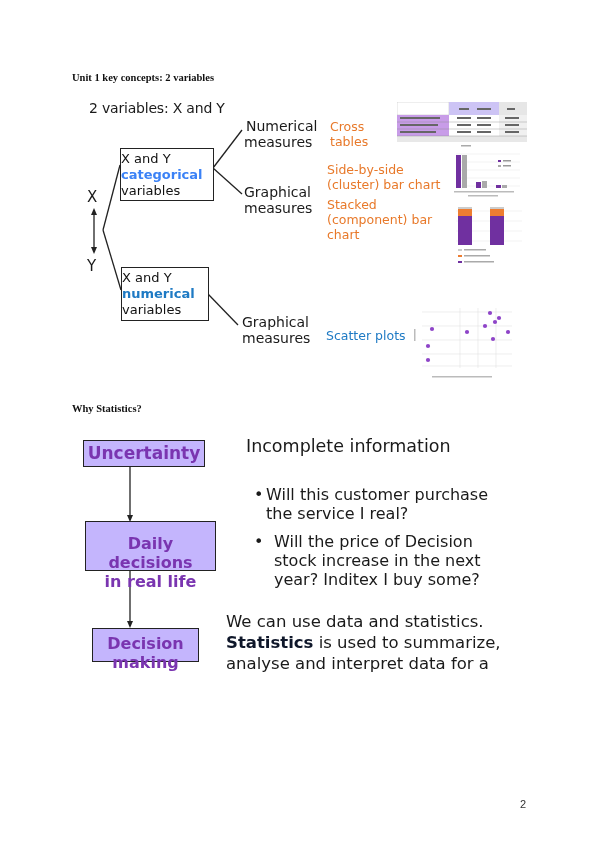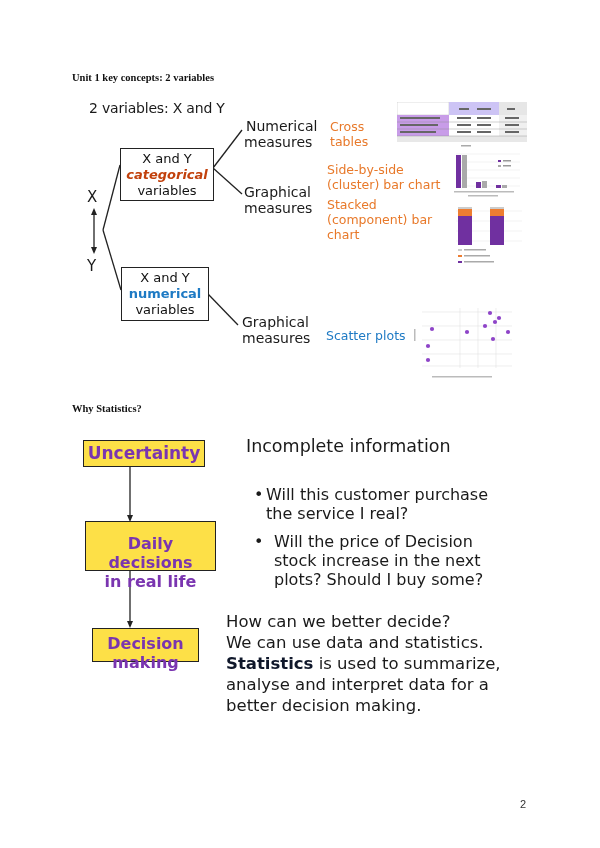--- a/index.html
+++ b/index.html
@@ -1,29 +1,29 @@
 <!DOCTYPE html>
 <html><head>
   <meta charset="utf-8">
   <style>
     html, body { margin:0; padding:0; background:#ffffff; }
     body { width:600px; height:848px; position:relative; overflow:hidden; font-family:"DejaVu Sans", sans-serif; color:#111; }
     .abs { position:absolute; }
     .h-sec { font-family:Liberation Serif, serif; font-weight:bold; font-size:10.5px; color:#111; }
     .slide-txt { font-family:"DejaVu Sans", sans-serif; font-size:13.5px; color:#1a1a1a; letter-spacing:-0.2px; }
-    .box { position:absolute; border:1.5px solid #222; background:#fff; text-align:center; font-size:13px; line-height:16px; box-sizing:border-box; }
-    .orange { color:#c2410c;font-style:italic; }
+    .box { position:absolute; border:1.5px solid #222; background:#fff; text-align:left; font-size:13px; line-height:16px; box-sizing:border-box; }
+    .orange { color:#3b82f6; }
     .blue { color:#1e7ac4; }
     .purple { color:#0f172a; }
     .bold { font-weight:bold; }
     .meas { font-size:14px; line-height:16px; color:#1a1a1a; }
     .label-o { font-size:12.5px; line-height:15px; color:#e8792a; }
     .label-b { font-size:12.5px; line-height:15px; color:#1e7ac4; }
     svg.lines { position:absolute; left:0; top:0; pointer-events:none; }
-    .pbox { position:absolute; border:1.8px solid #222; background:#fde047; box-sizing:border-box; text-align:center; font-weight:bold; color:#7a35b0; font-size:16px; line-height:19px; }
+    .pbox { position:absolute; border:1.8px solid #222; background:#c4b5fd; box-sizing:border-box; text-align:center; font-weight:bold; color:#7a35b0; font-size:16px; line-height:19px; }
     .big { font-size:17.5px; line-height:21px; color:#1a1a1a; }
     .bul { font-size:16px; line-height:19px; color:#1a1a1a; }
     .thumb { position:absolute; }
     .pageno { font-family:"Liberation Sans", sans-serif; font-size:11px; color:#333; }
   </style>
 </head>
 <body>
 
 <div class="abs h-sec" style="left:72px;top:72px;">Unit 1 key concepts: 2 variables</div>
 <div class="abs slide-txt" style="left:89px;top:100px;font-size:14px;">2 variables: X and Y</div>
@@ -217,25 +217,23 @@
     <div>Will this customer purchase</div>
     <div>the service I real?</div>
   </div>
 </div>
 
 <div class="abs bul" style="left:254px;top:532px;">
   <span class="abs" style="left:0;top:0;">•</span>
   <div style="margin-left:20px;">
     <div>Will the price of Decision</div>
     <div>stock increase in the next</div>
-    <div>plots? Should I buy some?</div>
+    <div>year? Inditex I buy some?</div>
   </div>
 </div>
 
 <div class="abs bul" style="left:226px;top:611px;line-height:21px;font-size:16.5px;">
-  <div>How can we better decide?</div>
   <div>We can use data and statistics.</div>
   <div><span class="purple bold">Statistics</span><span> is used to summarize,</span></div>
   <div>analyse and interpret data for a</div>
-  <div>better decision making.</div>
 </div>
 
 <div class="abs pageno" style="left:520px;top:798px;">2</div>
 
 </body></html>

